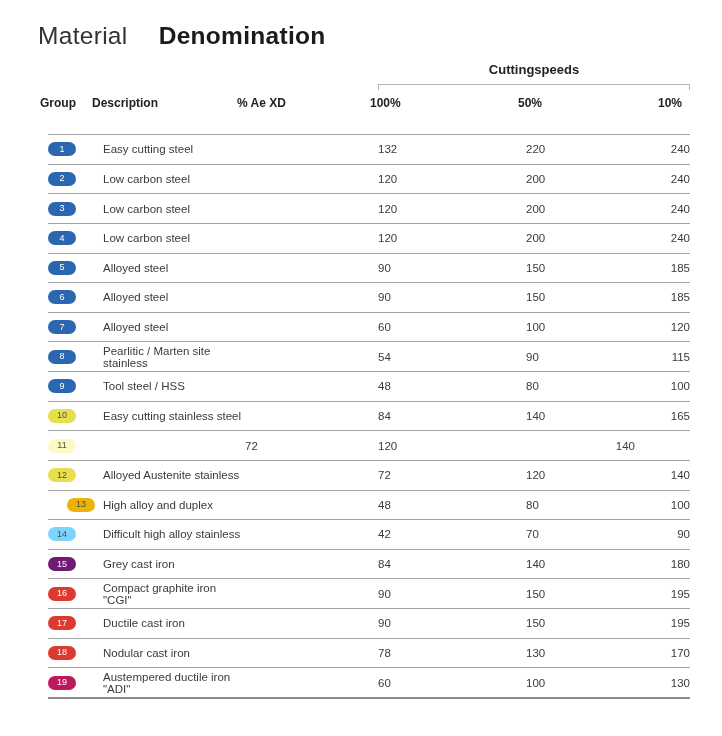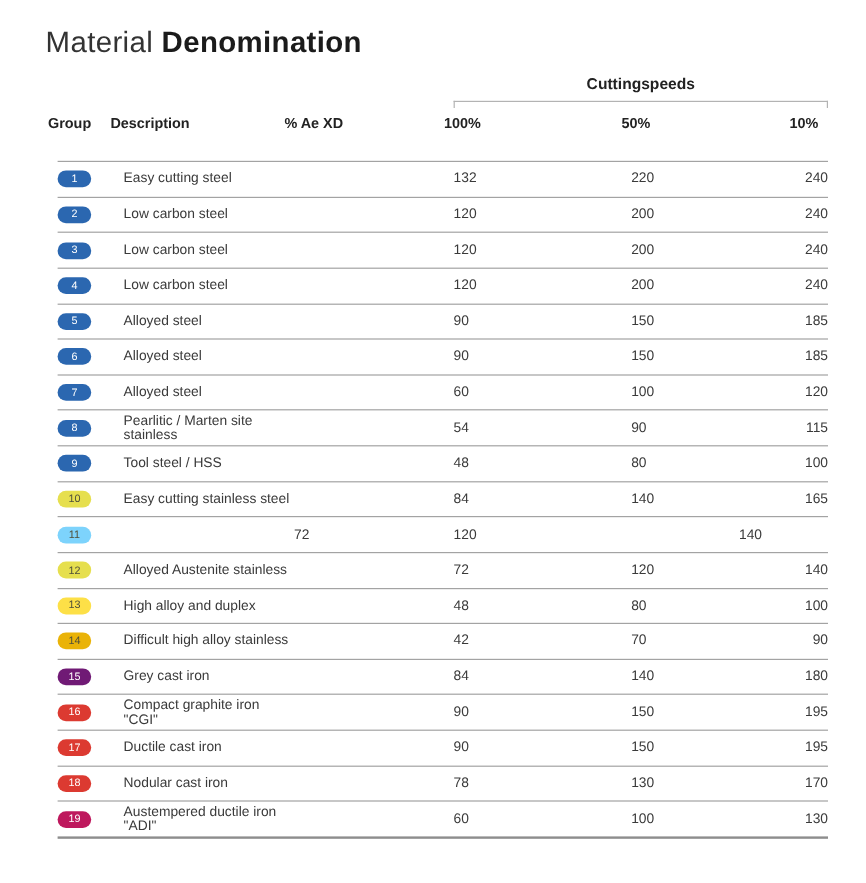--- a/index.html
+++ b/index.html
@@ -8,21 +8,21 @@
     font-family: "Liberation Sans", sans-serif;
     overflow: hidden;
   }
   .page { position: relative; width: 722px; height: 736px; background: #ffffff; }
 
   .title {
     position: absolute; left: 38px; top: 22px;
     font-size: 24.5px; letter-spacing: 0.3px; color: #333333;
     white-space: nowrap;
   }
-  .title .bold { font-weight: 700; color: #1b1b1b; }
+  .title .bold { font-weight: 700; color: #1b1b1b; margin-left: 24px; }
 
   .span-header {
     position: absolute; left: 378px; top: 62px; width: 312px;
     text-align: center; font-size: 13px; font-weight: 700; color: #222222;
   }
   .bracket {
     position: absolute; left: 378px; top: 84px; width: 310px; height: 5px;
     border-top: 1px solid #b3b3b3;
     border-left: 1px solid #b3b3b3;
     border-right: 1px solid #b3b3b3;
@@ -197,21 +197,21 @@
           </div>
         </div>
         <div class="c2">Easy cutting stainless steel</div>
         <div class="c3"></div>
         <div class="c4">84</div>
         <div class="c5">140</div>
         <div class="c6">165</div>
       </div>
       <div class="row grid-cols">
         <div class="c1">
-          <div class="badge" style="background: #7dd3fc; color: rgb(80, 80, 58);">
+          <div class="badge" style="background: #fef9c3; color: rgb(80, 80, 58);">
             <span>11</span>
           </div>
         </div>
         <div class="c3"></div>
         <div class="c4">72</div>
         <div class="c5">120</div>
         <div class="c6">140</div>
       </div>
       <div class="row grid-cols">
         <div class="c1">
@@ -220,33 +220,33 @@
           </div>
         </div>
         <div class="c2">Alloyed Austenite stainless</div>
         <div class="c3"></div>
         <div class="c4">72</div>
         <div class="c5">120</div>
         <div class="c6">140</div>
       </div>
       <div class="row grid-cols">
         <div class="c1">
-          <div class="badge" style="background: #fde047; color: rgb(80, 80, 58);">
+          <div class="badge" style="background: #eab308; color: rgb(80, 80, 58); margin-left: 19px;">
             <span>13</span>
           </div>
         </div>
         <div class="c2">High alloy and duplex</div>
         <div class="c3"></div>
         <div class="c4">48</div>
         <div class="c5">80</div>
         <div class="c6">100</div>
       </div>
       <div class="row grid-cols">
         <div class="c1">
-          <div class="badge" style="background: #eab308; color: rgb(80, 80, 58);">
+          <div class="badge" style="background: #7dd3fc; color: rgb(80, 80, 58);">
             <span>14</span>
           </div>
         </div>
         <div class="c2">Difficult high alloy stainless</div>
         <div class="c3"></div>
         <div class="c4">42</div>
         <div class="c5">70</div>
         <div class="c6">90</div>
       </div>
       <div class="row grid-cols">

